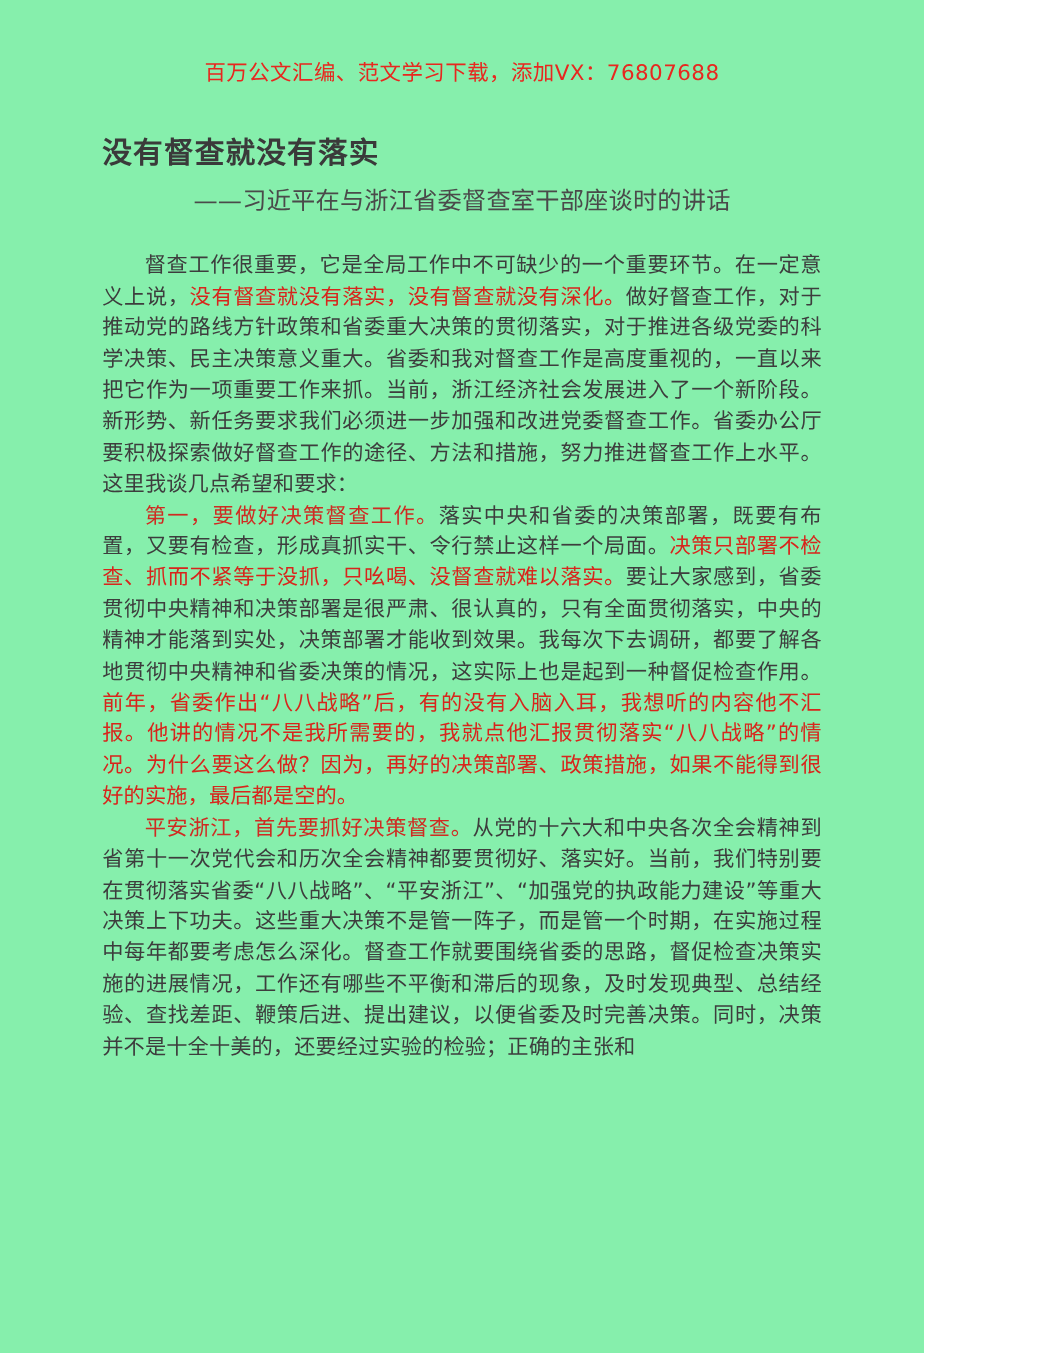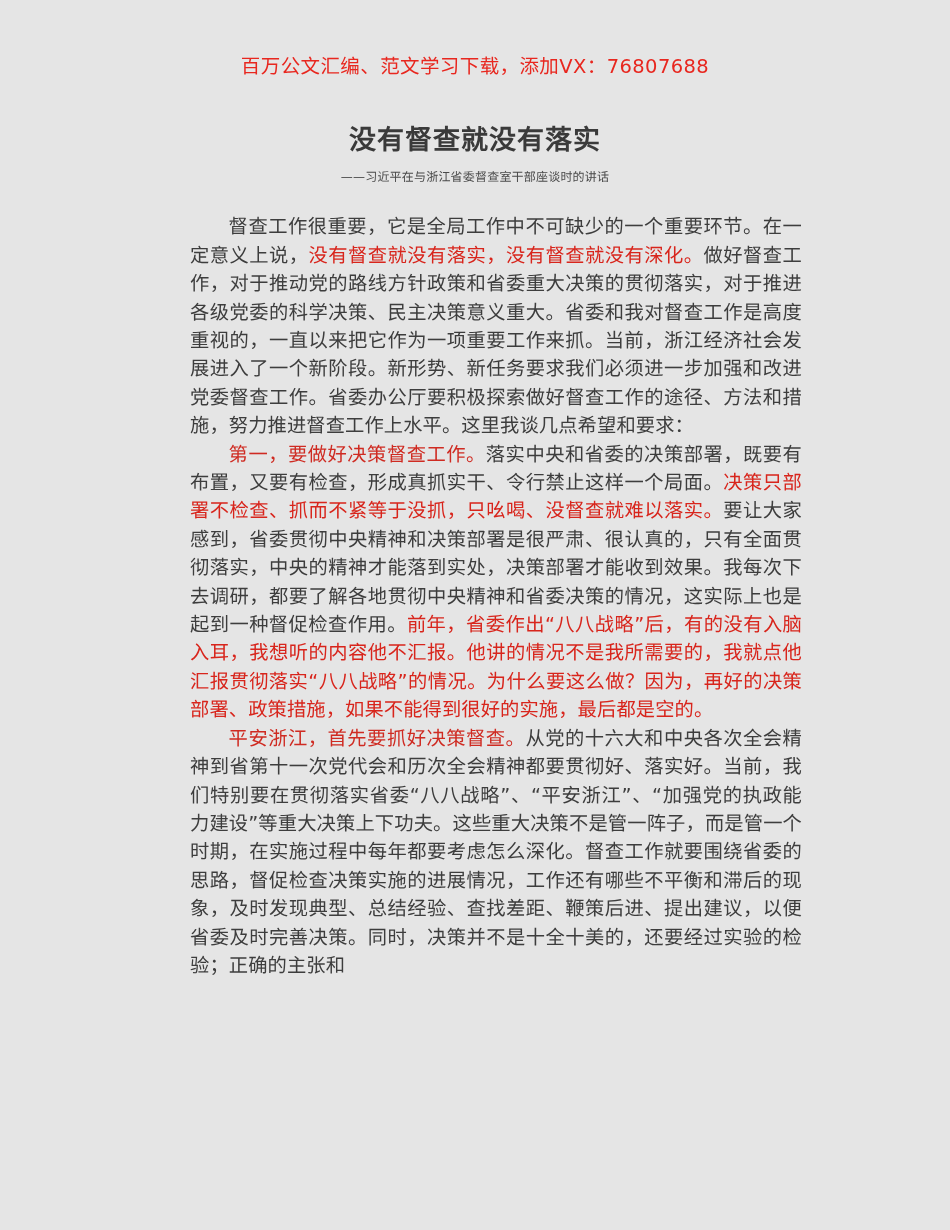--- a/index.html
+++ b/index.html
@@ -11,23 +11,23 @@
   body {
     width: 950px;
     height: 1230px;
     font-family: "DejaVu Sans", "Liberation Sans", sans-serif;
     color: #3c3c3c;
     overflow: hidden;
     position: relative;
   }
 
   .page {
-    width: 950px;
+    width: 840px;
     height: 1230px;
-    background: #e5e5e5;
+    background: #86efac;
     position: relative;
     box-sizing: border-box;
   }
 
   
   .promo-bar {
     width: 100%;
     text-align: center;
     padding-top: 57px;
     line-height: 1;
@@ -66,41 +66,40 @@
 
   
   .article {
     width: 654px;
     margin: 0 auto;
     padding-top: 0;
     box-sizing: border-box;
   }
 
   .article-title {
-    text-align: center;
+    text-align: left;
     font-size: 27px;
     font-weight: bold;
     color: #3a3a3a;
     letter-spacing: 1px;
     padding-top: 45px;
     line-height: 1.3;
   }
   .article-subtitle {
     text-align: center;
-    font-size: 12px;
+    font-size: 22px;
     font-weight: 400;
     color: #4a4a4a;
     letter-spacing: 0.2px;
     padding-top: 12px;
     line-height: 1.4;
   }
 
   .body-block {
     padding-top: 28px;
-    margin-left: 42px;
   }
 
   p.para {
     margin: 0;
     font-size: 19.3px;
     line-height: 28.4px;
     color: #3d3d3d;
     text-align: justify;
     text-justify: inter-ideograph;
     text-indent: 2em;

